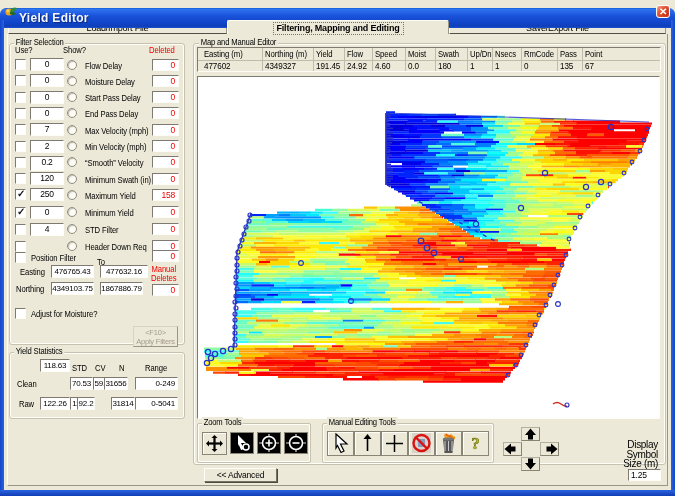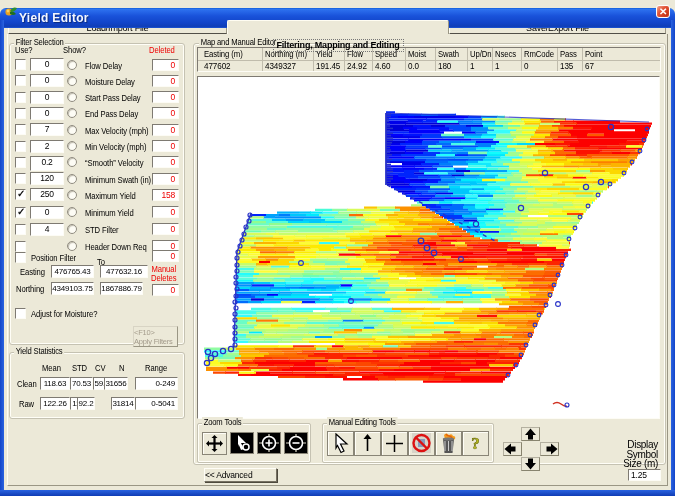--- a/index.html
+++ b/index.html
@@ -16,37 +16,37 @@
  background:linear-gradient(135deg,#f0a088 0%,#e35334 40%,#c93516 80%);color:#fff;font-size:10px;font-weight:bold;
  text-align:center;line-height:11px;box-shadow:inset 0 0 2px #fff3}
 #body{position:absolute;left:4px;top:20px;width:667px;height:470px;background:#ece9d8}
 
 #page{position:absolute;left:7px;top:34px;width:661px;height:452px;background:#ece9d8;
  border-left:1px solid #fffdf2;border-right:1px solid #9a9684;border-bottom:1px solid #9a9684}
 .tab{position:absolute;top:21px;height:13px;background:#ece9d8;border-top:1px solid #fffdf2;border-left:1px solid #fffdf2;
  border-right:1px solid #9a9684;border-bottom:1px solid #514f47;border-radius:2px 2px 0 0;text-align:center;font-size:9px;
  line-height:13px;color:#000}
 #tab2{border-bottom:none;top:20px;height:14px;font-weight:bold;z-index:3}
-#tab2 .foc{display:inline-block;border:1px dotted #777;padding:0 3px;line-height:11px;margin-top:18px}
+#tab2 .foc{display:inline-block;border:1px dotted #777;padding:0 3px;line-height:11px;margin-top:1px}
 
 .grp{position:absolute;border:1px solid #c5c2b2;border-radius:3px;box-shadow:inset 0 0 0 1px #fffef7}
 .glab{position:absolute;font-size:9px;background:#ece9d8;padding:0 2px;z-index:2;white-space:nowrap;transform:scaleX(0.85);transform-origin:0 50%}
 
 .inp{position:absolute;background:#fff;border:1px solid;border-color:#7e7a72 #fdfcf5 #fdfcf5 #7e7a72;
  font-size:8.5px;text-align:center;line-height:11px;color:#000}
 .dbox{position:absolute;background:#fff;border:1px solid;border-color:#7e7a72 #fdfcf5 #fdfcf5 #7e7a72;
  width:27px;height:12px;font-size:8.5px;text-align:right;padding-right:3px;line-height:10px;color:#ee0000}
 .cb{position:absolute;width:11px;height:11px;background:#fff;border:1px solid;border-color:#7e7a72 #fdfcf5 #fdfcf5 #7e7a72;}
 .cb .ck{position:absolute;left:1px;top:-2px;font-size:10px;font-weight:bold;color:#111}
 .radio{position:absolute;width:10px;height:10px;border-radius:50%;background:#fdfcf5;
  border:1px solid #908c80;box-shadow:inset 1px 1px 1px #c0bcae}
 .lbl{position:absolute;font-size:9px;white-space:nowrap;letter-spacing:-0.1px;transform:scaleX(0.85);transform-origin:0 50%}
 .red{color:#ee0000}
 .btn{position:absolute;background:#ece9d8;border:1px solid;border-color:#fffef7 #757061 #757061 #fffef7;
- box-shadow:1px 1px 0 #4e4a3d;}
+ box-shadow:1px 1px 0 #4e4a3d;text-align:center}
 
 #tblwrap{position:absolute;left:197px;top:47px;width:464px;height:25px;background:#ece9d8;
  border:1px solid;border-color:#7e7a72 #fdfcf5 #fdfcf5 #7e7a72}
 .th{position:absolute;top:1px;font-size:9px;letter-spacing:-0.1px;white-space:nowrap;transform:scaleX(0.86);transform-origin:0 50%}
 .td{position:absolute;top:13px;font-size:9px;letter-spacing:-0.1px;white-space:nowrap;transform:scaleX(0.9);transform-origin:0 50%}
 .tsep{position:absolute;top:0;width:1px;height:23px;background:#c0bcac}
 #tblhl{position:absolute;left:0;top:11.5px;width:462px;height:1px;background:#c0bcac}
 
 #map{position:absolute;left:197px;top:76px;width:463px;height:343px;background:#fff;
  border:1px solid;border-color:#7e7a72 #fdfcf5 #fdfcf5 #7e7a72;overflow:hidden}
@@ -166,21 +166,21 @@
 <div class="btn" style="left:133px;top:326px;width:45px;height:21px;color:#a39b8b;font-size:7.5px;line-height:9px;padding-top:1px;box-shadow:none;border-color:#d8d4c4 #9a9684 #9a9684 #d8d4c4">&lt;F10&gt;<br>Apply Filters</div>
 
 <div class="grp" style="left:9px;top:352px;width:176px;height:67px"></div>
 <div class="glab" style="left:14px;top:346px">Yield Statistics</div>
 <div class="lbl" style="left:42px;top:363px">Mean</div>
 <div class="lbl" style="left:72px;top:363px">STD</div>
 <div class="lbl" style="left:95px;top:363px">CV</div>
 <div class="lbl" style="left:119px;top:363px">N</div>
 <div class="lbl" style="left:145px;top:363px">Range</div>
 <div class="lbl" style="left:17px;top:379px">Clean</div>
-<div class="inp" style="left:40px;top:377px;width:30px;height:13px;font-size:8px">118.63</div>
+<div class="inp" style="left:40px;top:359px;width:30px;height:13px;font-size:8px">118.63</div>
 <div class="inp" style="left:70px;top:377px;width:23px;height:13px;font-size:8px">70.53</div>
 <div class="inp" style="left:93px;top:377px;width:18px;height:13px;font-size:8px">59.5</div>
 <div class="inp" style="left:104px;top:377px;width:24px;height:13px;font-size:8px">31656</div>
 <div class="inp" style="left:135px;top:377px;width:43px;height:13px;font-size:8px;text-align:right;padding-right:2px">0-249</div>
 <div class="lbl" style="left:19px;top:399px">Raw</div>
 <div class="inp" style="left:40px;top:397px;width:30px;height:13px;font-size:8px">122.26</div>
 <div class="inp" style="left:70px;top:397px;width:23px;height:13px;font-size:8px">112.7</div>
 <div class="inp" style="left:77px;top:397px;width:18px;height:13px;font-size:8px">92.2</div>
 <div class="inp" style="left:111px;top:397px;width:24px;height:13px;font-size:8px">31814</div>
 <div class="inp" style="left:135px;top:397px;width:43px;height:13px;font-size:8px;text-align:right;padding-right:2px">0-5041</div>

